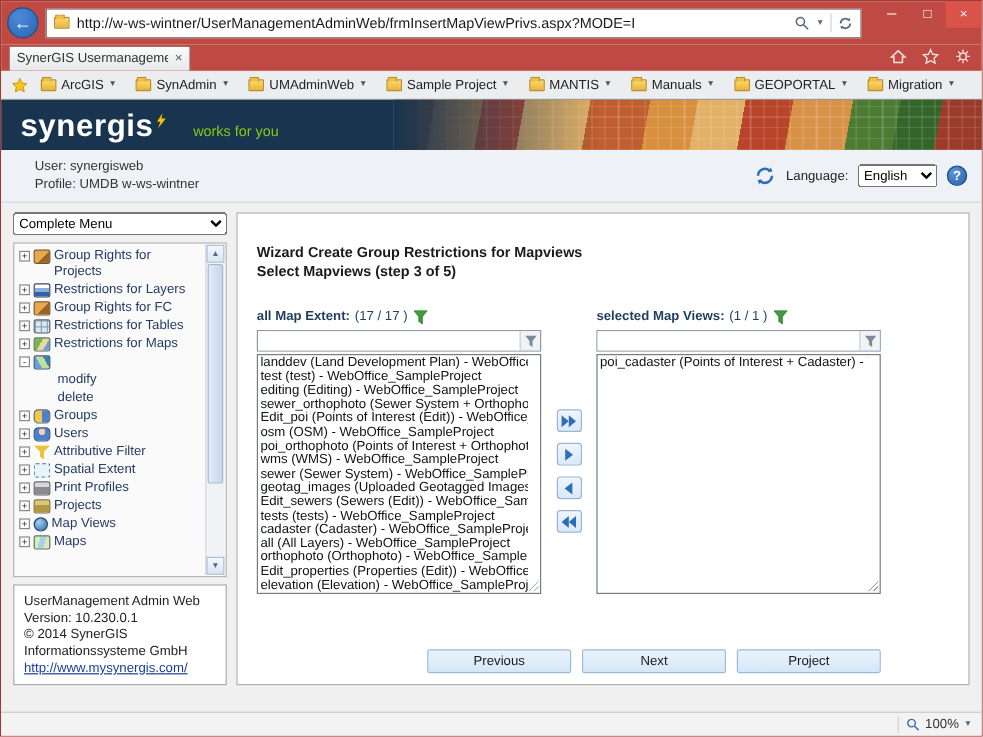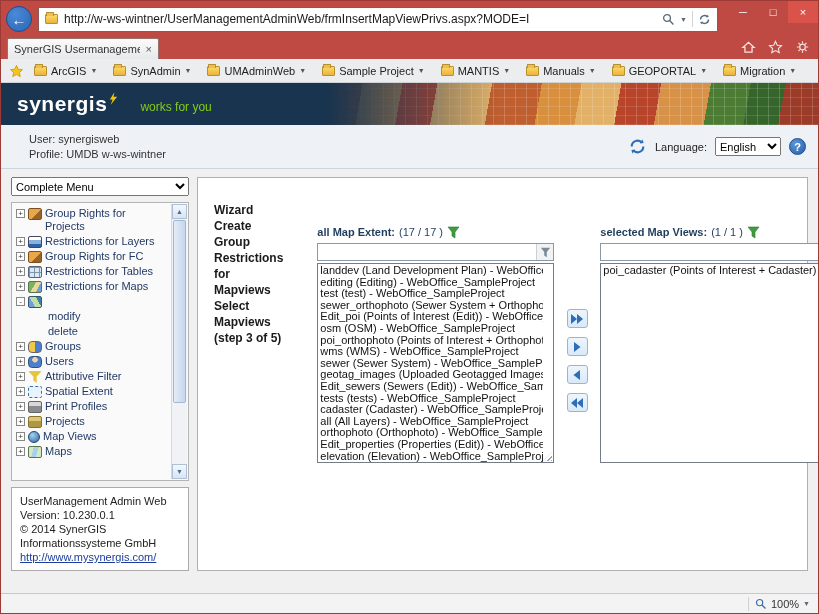--- a/index.html
+++ b/index.html
@@ -36,21 +36,21 @@
   .caret { font-size:7px; color:#555; }
 
   
   .banner { height:42px; background:#18344f; position:relative; overflow:hidden; display:flex; align-items:center; flex:none; }
   .map-art { position:absolute; top:0; right:0; height:100%; width:60%;
     background:linear-gradient(100deg,#b25a2a 0 7%,#d89248 7% 15%,#c3472c 15% 22%,#e2b066 22% 33%,#bf5e2f 33% 43%,#d88f3e 43% 51%,#e2b066 51% 59%,#b8442a 59% 67%,#d89248 67% 77%,#4c7c33 77% 85%,#36652c 85% 92%,#9b3b28 92% 100%); }
   .map-art:before { content:""; position:absolute; inset:0;
     background:repeating-linear-gradient(90deg, rgba(255,255,255,.18) 0 1px, transparent 1px 11px), repeating-linear-gradient(0deg, rgba(255,255,255,.12) 0 1px, transparent 1px 9px); }
   .map-art:after { content:""; position:absolute; inset:0; background:linear-gradient(90deg,#18344f 0, rgba(24,52,79,0) 35%); }
   .logo-wrap { position:relative; z-index:2; display:flex; align-items:baseline; padding-left:16px; }
-  .logo { color:#fff; font-size:21px; font-weight:bold; letter-spacing:.5px; }
+  .logo { color:#fff; font-size:26px; font-weight:bold; letter-spacing:.5px; }
   .spark { margin-left:2px; position:relative; top:-6px; }
   .tagline { color:#84cc16; font-size:12px; margin-left:22px; }
 
   
   .userbar { height:44px; background:#eef2f6; border-bottom:1px solid #ccd4dc; display:flex; align-items:center; padding:0 12px 0 28px; flex:none; }
   .user-info { line-height:15px; color:#333; }
   .userbar-right { margin-left:auto; display:flex; align-items:center; gap:8px; }
   .lang-select { height:19px; font-size:11px; font-family:"Liberation Sans",sans-serif; min-width:66px; }
   .help { width:17px; height:17px; border-radius:50%; background:radial-gradient(circle at 35% 30%,#5b97d8,#2a5fa8); border:1px solid #1d4b8a; color:#fff; font-weight:bold; text-align:center; line-height:16px; font-size:11px; }
 
@@ -84,21 +84,21 @@
   .v-scrollbar { position:absolute; top:1px; right:1px; bottom:1px; width:16px; background:#f0f2f5; border-left:1px solid #d4d8dc; }
   .sb-btn { position:absolute; left:0; width:15px; height:15px; background:linear-gradient(#f4f8fc,#d8e4f2); border:1px solid #aebfd6; color:#4a6a9a; font-size:7px; text-align:center; line-height:14px; }
   .sb-btn.sb-up { top:0; }
   .sb-btn.sb-down { bottom:0; }
   .sb-thumb { position:absolute; left:1px; top:16px; width:13px; height:calc(100% - 92px); background:linear-gradient(90deg,#e4ecf8,#c6d6ec); border:1px solid #a4b8d4; border-radius:2px; }
 
   .side-footer { background:#fff; border:1px solid #aaa; padding:6px 8px; line-height:14px; color:#222; flex:none; }
   .flink { color:#1b3c9c; text-decoration:underline; display:block; }
 
   
-  .main { flex:1; background:#fff; border:1px solid #b0b0b0; padding:24px 16px 14px 16px; display:flex; flex-direction:row; min-width:0;gap:34px; }
+  .main { flex:1; background:#fff; border:1px solid #b0b0b0; padding:24px 16px 14px 16px; display:flex; flex-direction:column; min-width:0; }
   .wiz-title { font-weight:bold; font-size:12px; color:#1a1a1a; line-height:16px; }
   .dual-list { display:flex; margin-top:22px; flex:none; }
   .col { width:237px; display:flex; flex-direction:column; flex:none; }
   .col-head { display:flex; align-items:center; gap:4px; height:16px; color:#1f3d5c; }
   .col-label { font-weight:bold; }
   .filter-row { margin-top:3px; height:18px; border:1px solid #8a98a8; display:flex; background:#fff; }
   .filter-row input { flex:1; border:none; outline:none; font-size:11px; padding:0 3px; font-family:"Liberation Sans",sans-serif; min-width:0; }
   .f-btn { width:17px; background:#f0f2f4; border-left:1px solid #c8d0d8; display:flex; align-items:center; justify-content:center; }
   .listbox { margin-top:2px; height:200px; border:1px solid #737c87; background:#fff; position:relative; overflow:hidden; padding:1px 10px 1px 2px; }
   .li { white-space:nowrap; overflow:hidden; font-size:11px; line-height:11.6px; color:#111; }
@@ -395,23 +395,23 @@
               <svg width="11" height="11" viewBox="0 0 13 13">
                   <path d="M1 1 h11 l-4 5 v6 l-3 -2 v-4 z" fill="#7a8a9a"></path>
                 </svg>
             </span>
           </div>
           <div class="listbox">
             <div>
 
                 <div class="li">landdev (Land Development Plan) - WebOffice_SampleProject</div>
 
+                <div class="li">test (test) - WebOffice_SampleProject</div>
+
                 <div class="li">editing (Editing) - WebOffice_SampleProject</div>
-
-                <div class="li">test (test) - WebOffice_SampleProject</div>
 
                 <div class="li">sewer_orthophoto (Sewer System + Orthophoto) - WebOffice_SampleProject</div>
 
                 <div class="li">Edit_poi (Points of Interest (Edit)) - WebOffice_SampleProject</div>
 
                 <div class="li">osm (OSM) - WebOffice_SampleProject</div>
 
                 <div class="li">poi_orthophoto (Points of Interest + Orthophoto) - WebOffice_SampleProject</div>
 
                 <div class="li">wms (WMS) - WebOffice_SampleProject</div>

